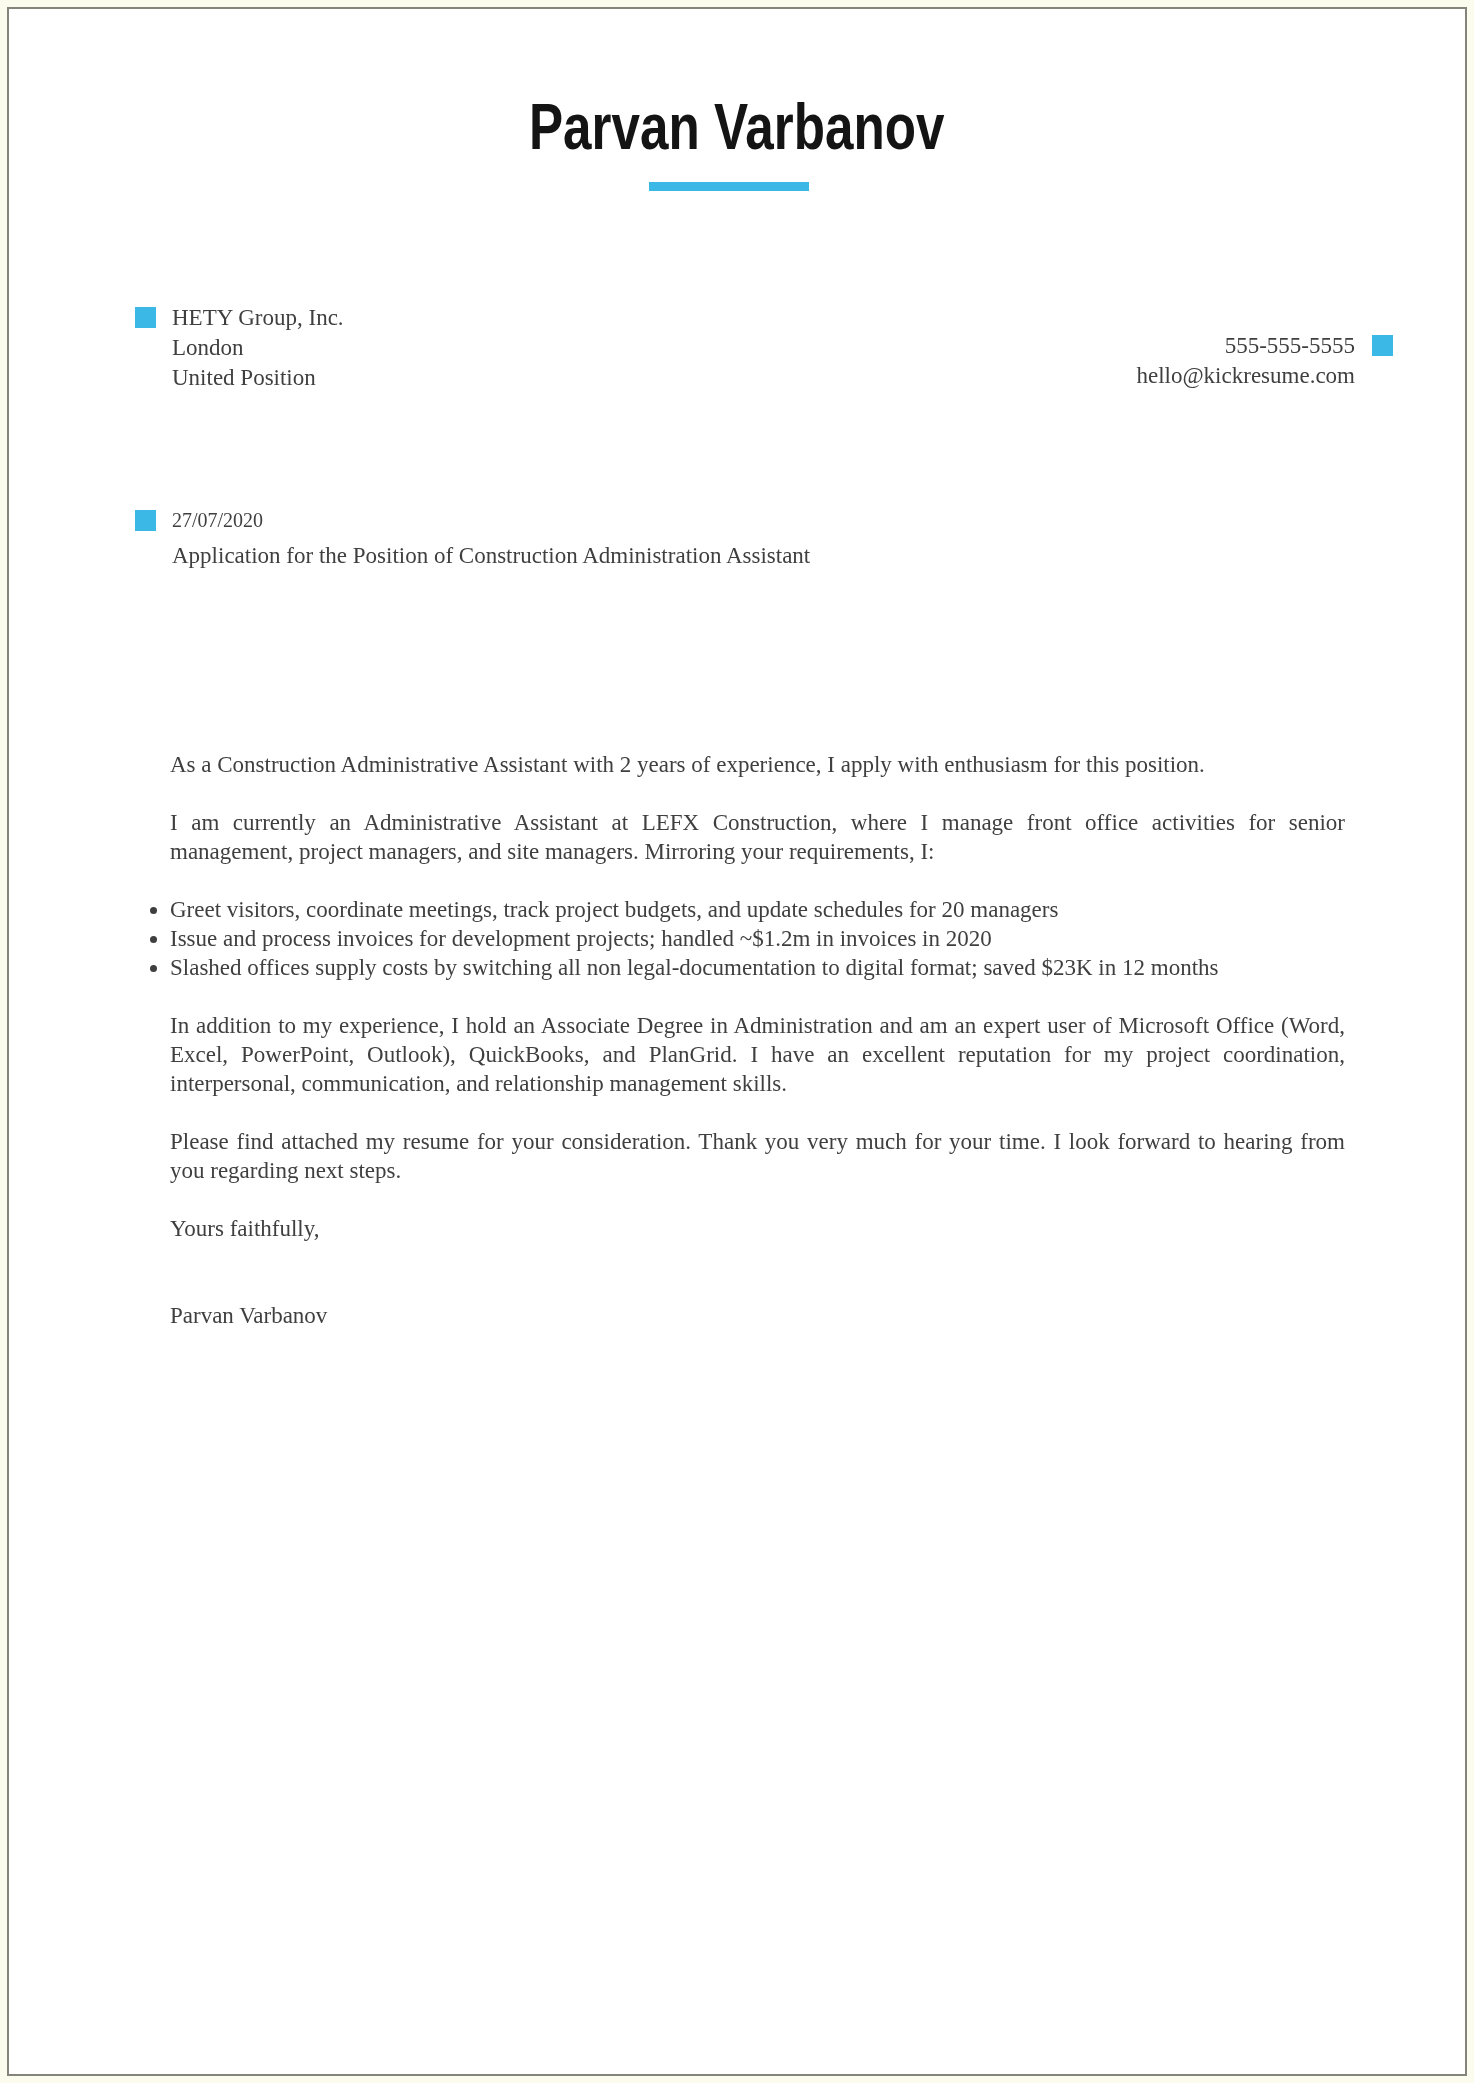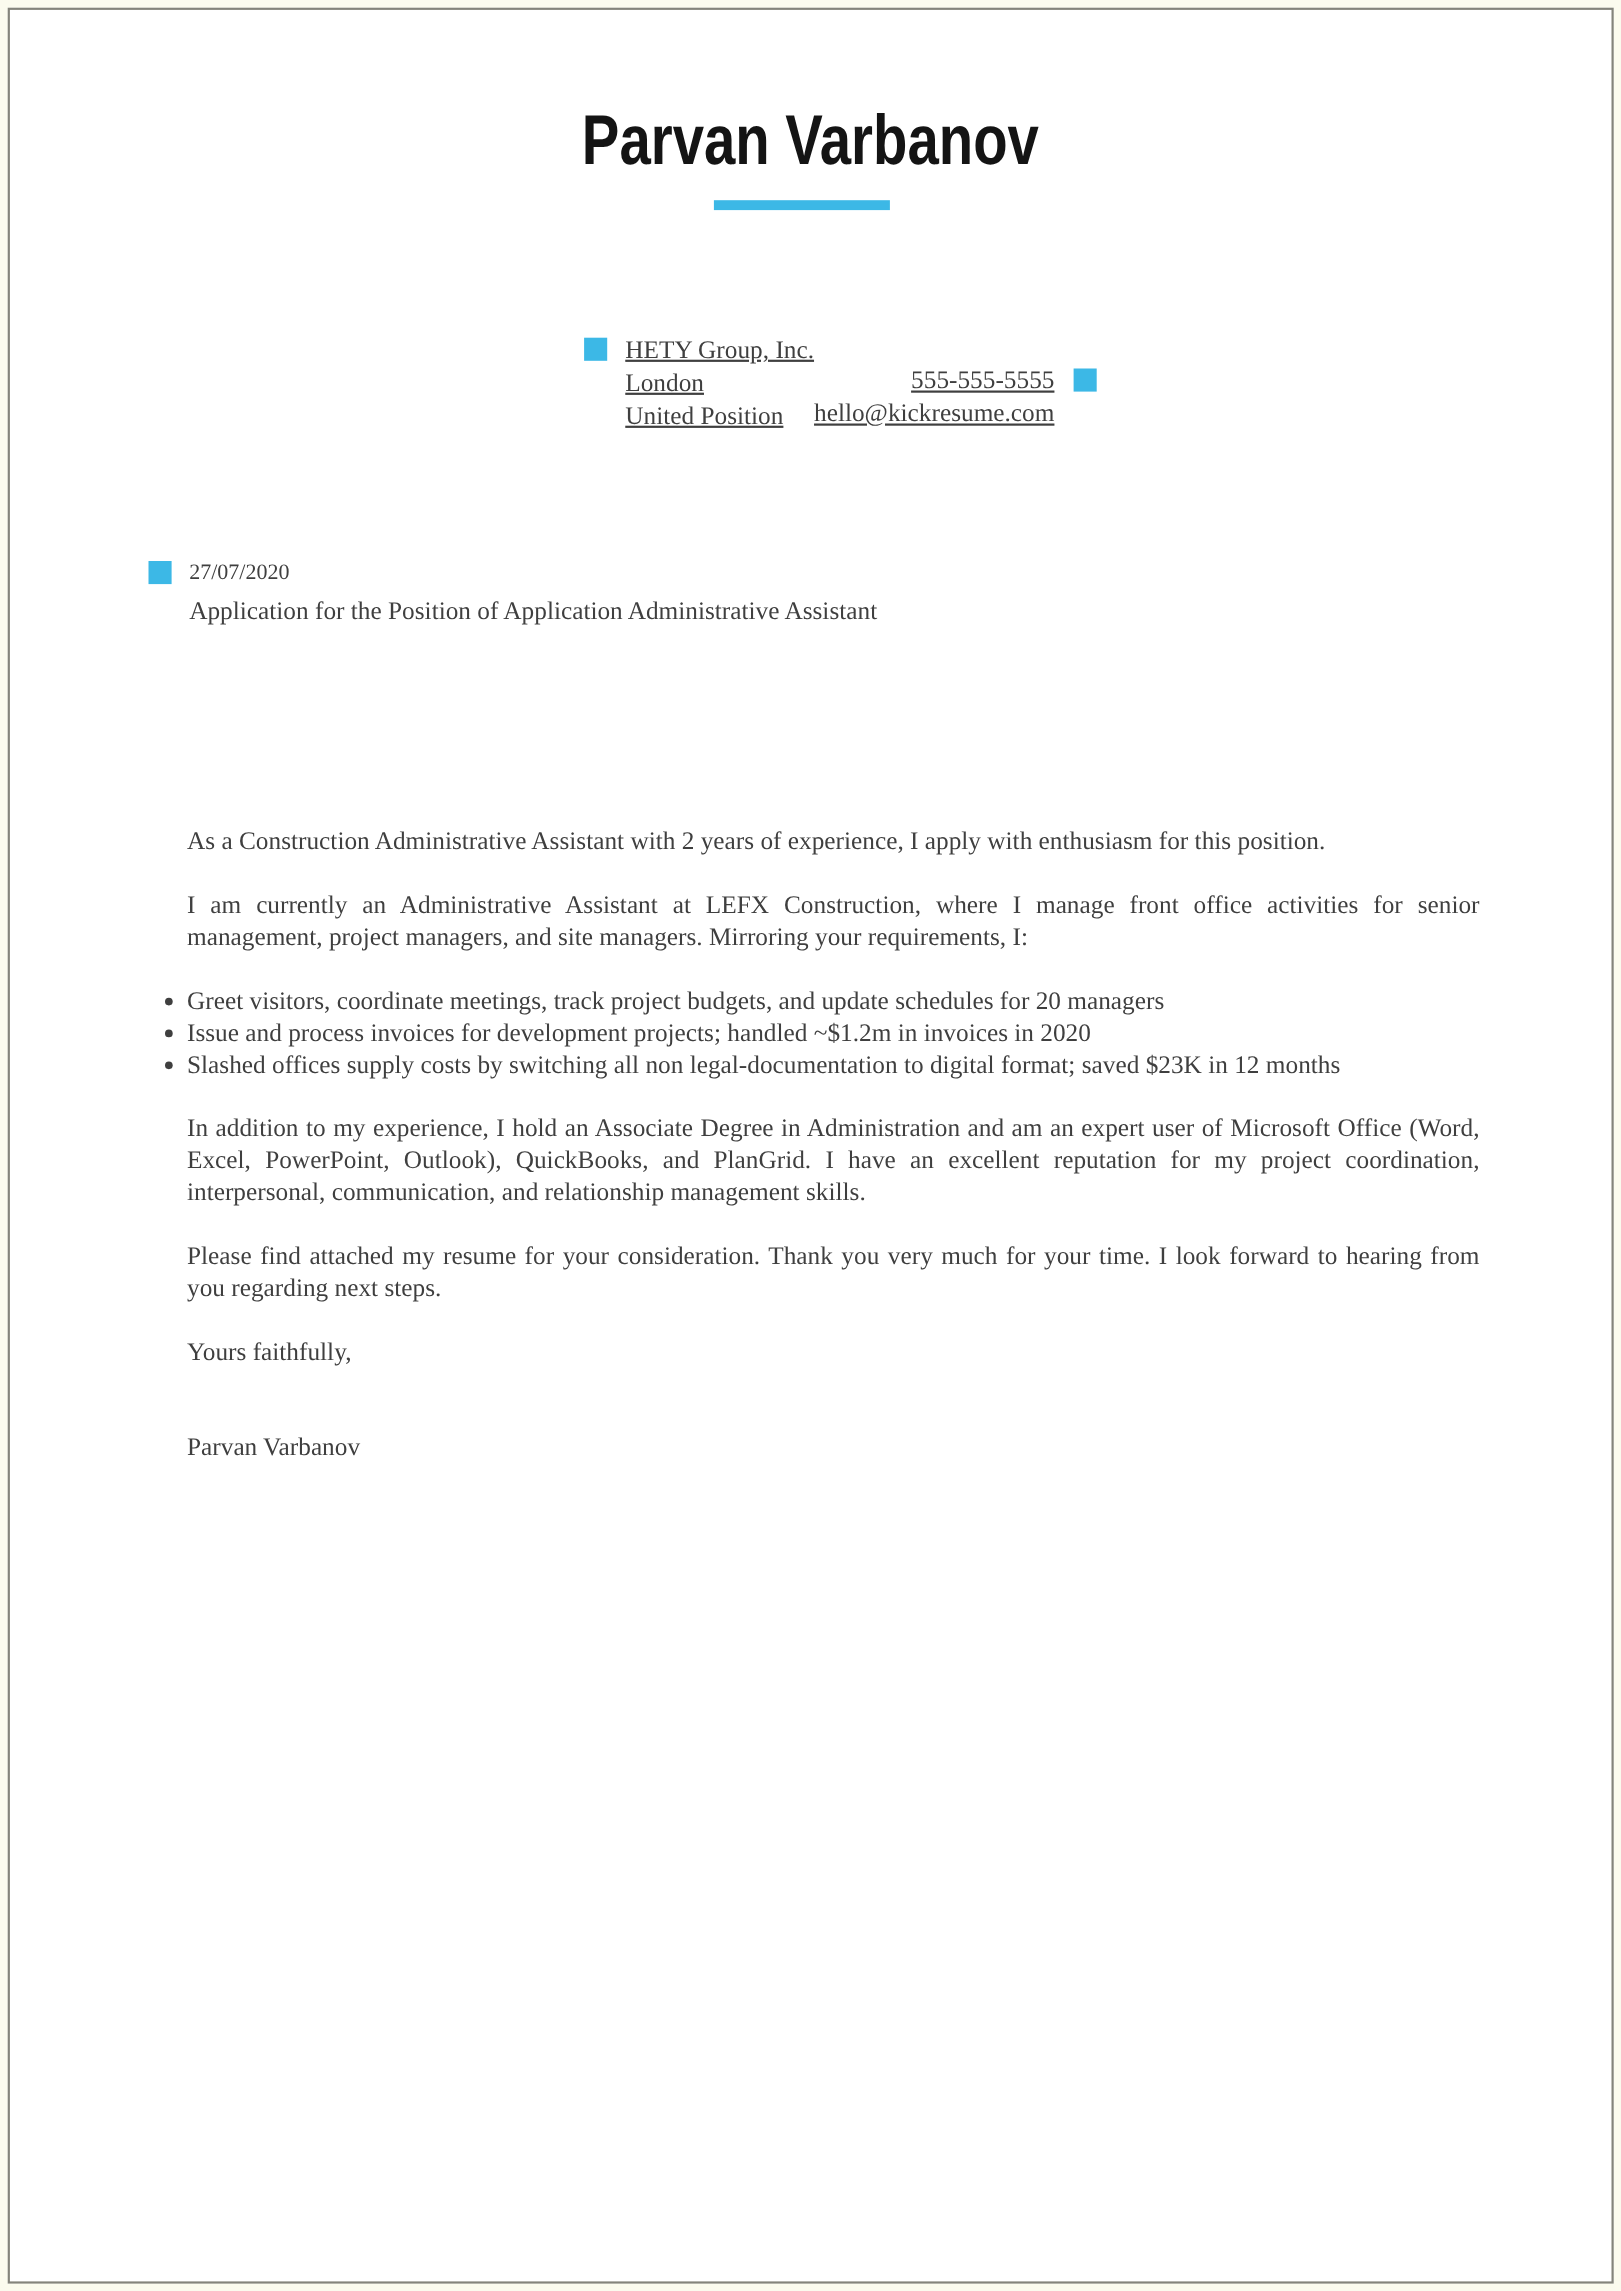--- a/index.html
+++ b/index.html
@@ -35,22 +35,22 @@
   }
   
   .sq {
     width: 21px; height: 21px; flex: 0 0 21px;
     background: var(--accent, #3cb8e6);
     margin-top: 4px;
   }
   
   .sender-row {
     position: absolute; top: 303px; left: 135px; right: 81px;
-    display: flex; justify-content: center;
-    font-size: 23px; line-height: 30px; color: #3f3f3f; text-decoration: underline;
+    display: flex; justify-content: space-between;
+    font-size: 23px; line-height: 30px; color: #3f3f3f;
   }
   .sender-left { display: flex; gap: 16px; }
   .sender-right { display: flex; flex-direction: column; align-items: flex-end; margin-top: 28px; }
   .phone-line { display: flex; gap: 17px; }
   .email-line { padding-right: 38px; }
   
   .date-block {
     position: absolute; top: 508px; left: 135px; right: 79px;
     display: flex; gap: 16px; color: #3f3f3f;
   }
@@ -96,21 +96,21 @@
         <span class="sq"></span>
       </div>
       <div class="email-line">hello@kickresume.com</div>
     </div>
   </div>
 
   <div class="date-block">
     <div class="sq sq-date"></div>
     <div>
       <div class="date-text">27/07/2020</div>
-      <div class="subject-text">Application for the Position of Application Administrative Assistant</div>
+      <div class="subject-text">Application for the Position of Construction Administration Assistant</div>
     </div>
   </div>
 
   <div class="letter-body">
     <p>As a Construction Administrative Assistant with 2 years of experience, I apply with enthusiasm for this position.</p>
     <p>I am currently an Administrative Assistant at LEFX Construction, where I manage front office activities for senior management, project managers, and site managers. Mirroring your requirements, I:</p>
     <ul>
       <li>Greet visitors, coordinate meetings, track project budgets, and update schedules for 20 managers</li>
       <li>Issue and process invoices for development projects; handled ~$1.2m in invoices in 2020</li>
       <li>Slashed offices supply costs by switching all non legal-documentation to digital format; saved $23K in 12 months</li>

